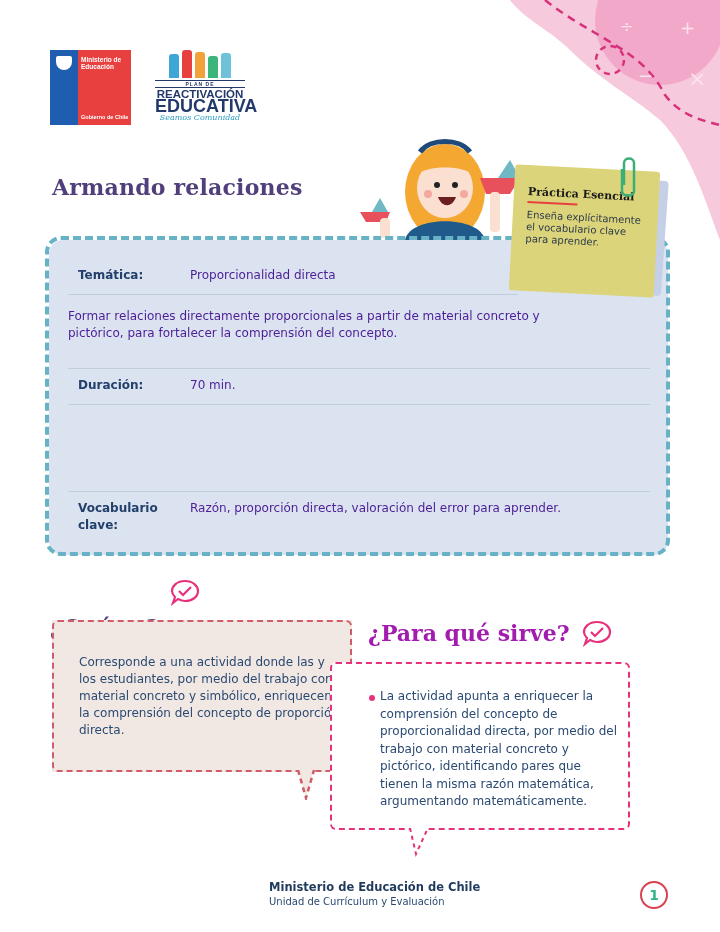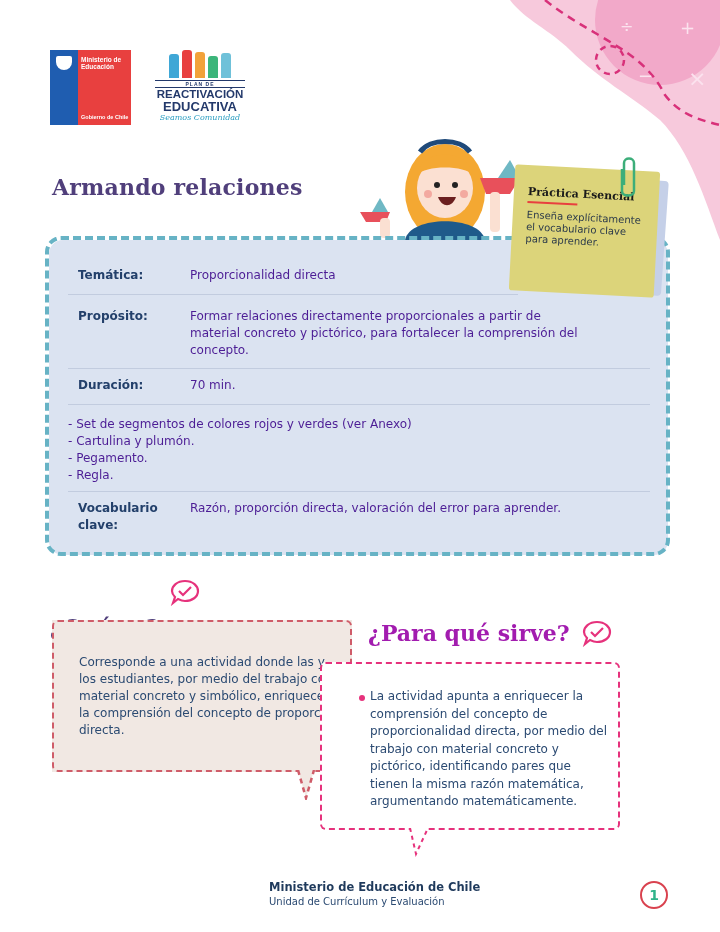--- a/index.html
+++ b/index.html
@@ -14,21 +14,21 @@
   .mineduc-logo .blue { width: 28px; height: 100%; background: #1f5db0; display: flex; align-items: flex-start; justify-content: center; padding-top: 6px; }
   .mineduc-logo .red { flex: 1; background: #e8403f; color: #fff; font-family: "Liberation Sans", sans-serif; font-weight: bold; font-size: 6.5px; line-height: 7px; padding: 6px 3px; position: relative; }
   .mineduc-logo .red .bottom { position: absolute; left: 3px; bottom: 4px; font-size: 5.5px; }
   .shield { width: 16px; height: 14px; background: #fff; border-radius: 2px 2px 8px 8px; }
 
   .reactiv-logo { position: absolute; left: 155px; top: 48px; width: 90px; height: 78px; font-family: "Liberation Sans", sans-serif; text-align: center; }
   .hands { display: flex; justify-content: center; gap: 3px; height: 30px; align-items: flex-end; }
   .hand { width: 10px; border-radius: 3px 3px 0 0; }
   .reactiv-logo .plan { font-size: 5px; font-weight: bold; color: #23396b; margin-top: 2px; letter-spacing: 1px; border-top: 1px solid #23396b; border-bottom: 1px solid #23396b; line-height: 6px; }
   .reactiv-logo .l1 { font-size: 11.5px; font-weight: bold; color: #23396b; line-height: 12px; }
-  .reactiv-logo .l2 { font-size: 13px; font-weight: bold; color: #23396b; line-height: 13px; }
+  .reactiv-logo .l2 { font-size: 18px; font-weight: bold; color: #23396b; line-height: 13px; }
   .reactiv-logo .l3 { font-size: 8px; font-style: italic; color: #2a9dc1; line-height: 9px; font-family: "DejaVu Serif", serif; }
 
   
   .title1 { position: absolute; left: 52px; top: 174px; font-family: "DejaVu Serif", serif; font-weight: bold; font-size: 22px; color: #503f7b; letter-spacing: 0.2px; }
   .title2 { position: absolute; left: 52px; top: 204px; font-family: "DejaVu Serif", serif; font-weight: bold; font-size: 17.5px; color: #503f7b; margin-top: 48px; }
 
   
   .girl { position: absolute; left: 360px; top: 130px; width: 170px; height: 115px; }
 
   
@@ -50,21 +50,21 @@
   
   .h-que { position: absolute; left: 50px; top: 578px; font-family: "DejaVu Serif", serif; font-weight: bold; font-size: 22px; color: #503f7b; margin-top: 36px; }
   .h-para { position: absolute; left: 368px; top: 620px; font-family: "DejaVu Serif", serif; font-weight: bold; font-size: 22px; color: #a21caf; }
   .chk-icon { position: absolute; width: 30px; height: 28px; }
 
   .box1 { position: absolute; left: 52px; top: 620px; width: 300px; height: 152px; background: #f1e8e3; }
   .box1-border { position: absolute; left: 52px; top: 620px; width: 300px; height: 152px; border: 2.5px dashed #cf5c69; border-radius: 6px; }
   .box1 .txt { position: absolute; left: 27px; top: 34px; width: 260px; font-size: 12px; line-height: 17px; color: #2b4a72; }
   .tail1 { position: absolute; left: 296px; top: 770px; width: 20px; height: 30px; }
 
-  .box2 { position: absolute; left: 320px; top: 662px; width: 300px; height: 168px; border: 2px dashed #e6327c; border-radius: 6px; background: #ffffff; }
+  .box2 { position: absolute; left: 330px; top: 662px; width: 300px; height: 168px; border: 2px dashed #e6327c; border-radius: 6px; background: #ffffff; }
   .box2 .bullet { position: absolute; left: 37px; top: 31px; width: 6px; height: 6px; border-radius: 50%; background: #e6327c; }
   .box2 .txt { position: absolute; left: 48px; top: 24px; width: 240px; font-size: 12px; line-height: 17.5px; color: #2b4a72; }
   .tail2 { position: absolute; left: 408px; top: 828px; width: 22px; height: 30px; }
 
   
   .foot1 { position: absolute; left: 269px; top: 880px; font-size: 11.5px; font-weight: bold; color: #1f3a5c; }
   .foot2 { position: absolute; left: 269px; top: 896px; font-size: 10px; color: #2b4a72; }
   .page-num { position: absolute; left: 640px; top: 881px; width: 28px; height: 28px; border: 2px solid #d9424f; border-radius: 50%; display: flex; align-items: center; justify-content: center; font-weight: bold; font-size: 14px; color: #2fb38a; }
 </style>
 </head>
@@ -131,38 +131,31 @@
 <div class="info-card"></div>
 <div class="info-border"></div>
 
 <div class="row" style="top:267px">
   <div class="lbl">Temática:</div>
   <div class="val">Proporcionalidad directa</div>
 </div>
 <div class="sep" style="top:294px;width:450px"></div>
 
 <div class="row" style="top:308px">
-  <div class="lbl">Propósito:</div>
   <div class="val" style="padding-right:60px">Formar relaciones directamente proporcionales a partir de material concreto y pictórico, para fortalecer la comprensión del concepto.</div>
 </div>
 <div class="sep" style="top:368px;width:582px"></div>
 
 <div class="row" style="top:377px">
   <div class="lbl">Duración:</div>
   <div class="val">70 min.</div>
 </div>
 <div class="sep" style="top:404px;width:582px"></div>
 
 <div class="row" style="top:416px">
-  <div class="val">
-    <div>- Set de segmentos de colores rojos y verdes (ver Anexo)</div>
-    <div>- Cartulina y plumón.</div>
-    <div>- Pegamento.</div>
-    <div>- Regla.</div>
-  </div>
 </div>
 <div class="sep" style="top:491px;width:582px"></div>
 
 <div class="row" style="top:500px">
   <div class="lbl" style="width:122px;padding-right:40px">Vocabulario clave:</div>
   <div class="val">Razón, proporción directa, valoración del error para aprender.</div>
 </div>
 
 <div class="note-shadow"></div>
 <div class="note">

